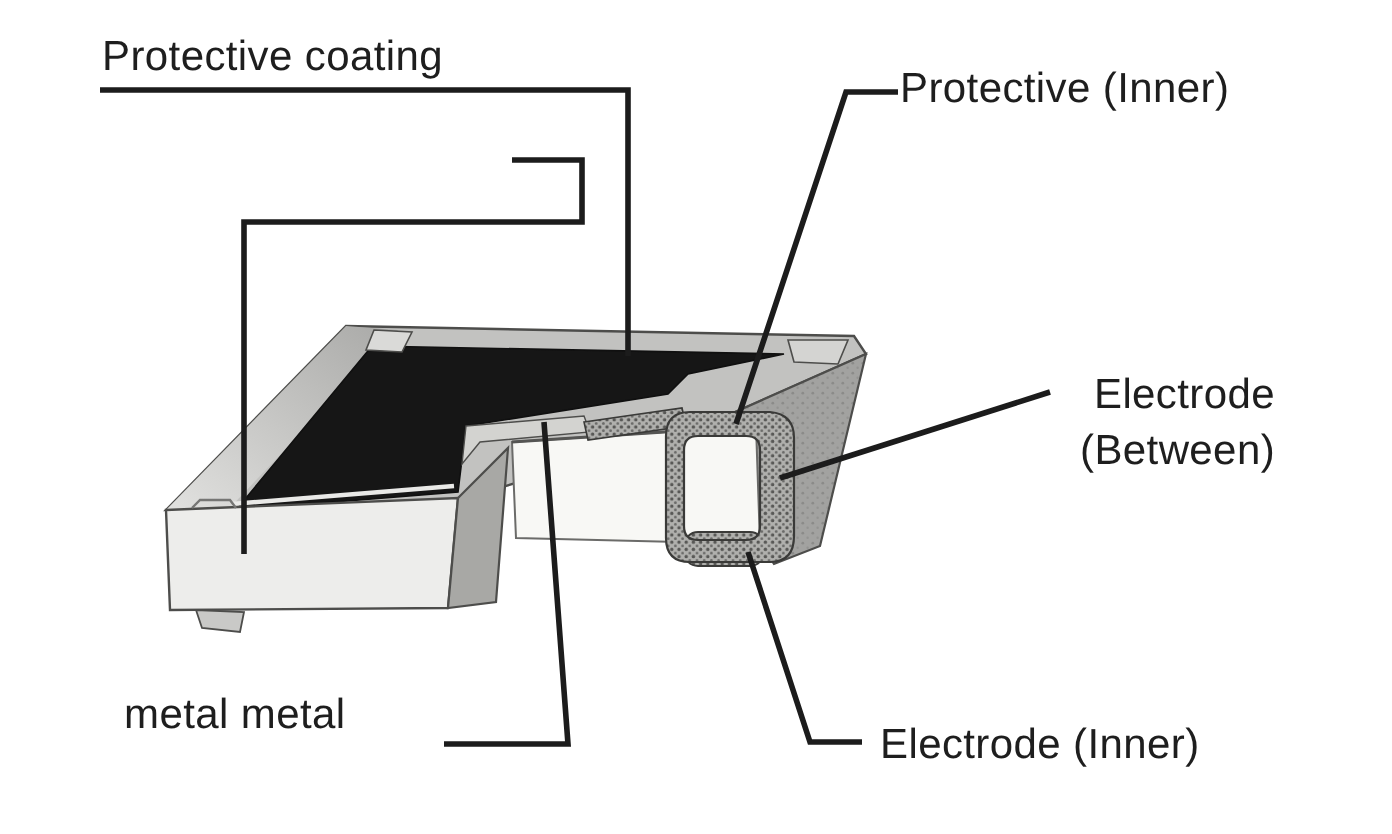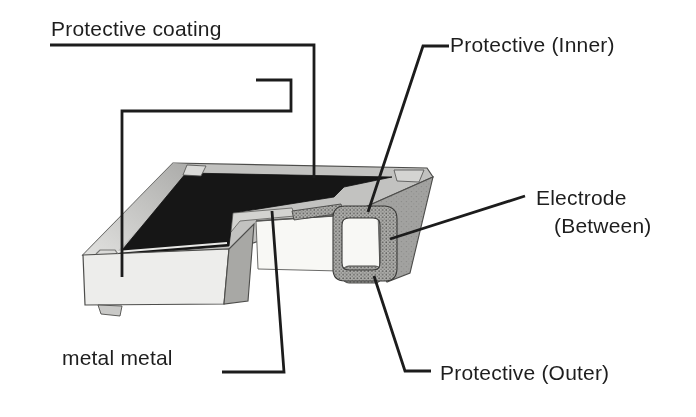--- a/index.html
+++ b/index.html
@@ -25,22 +25,23 @@
     position: absolute;
     color: #1e1e1e;
     font-size: 21px;
     line-height: 28px;
     letter-spacing: 0.2px;
     white-space: nowrap;
     user-select: none;
   }
   .label .l2 {
     display: block;
+    text-align: right;
   }
-  .indent-sm { margin-left: 18px; }
+  .indent-sm { margin-left: 4px; }
 </style>
 </head>
 <body>
 
 <div class="canvas">
 
   <svg class="diagram-svg" width="696" height="417" viewBox="0 0 696 417">
     <defs>
       <pattern id="stip" width="3.6" height="3.6" patternUnits="userSpaceOnUse">
         <rect width="3.6" height="3.6" fill="#b0b0ad"></rect>
@@ -102,19 +103,19 @@
   <div class="label" style="left:51px; top:15px;">Protective coating</div>
 
 
   <div class="label" style="left:450px; top:31px;">Protective (Inner)</div>
 
   <div class="label" style="left:536px; top:184px;">
     <span class="l2">Electrode</span>
     <span class="l2 indent-sm">(Between)</span>
   </div>
 
-  <div class="label" style="left:440px; top:359px;">Protective (Outer)</div>
+  <div class="label" style="left:440px; top:359px;">Electrode (Inner)</div>
 
   <div class="label" style="left:62px; top:344px;">
     <span class="l2">metal metal</span>
   </div>
 
 </div>
 
 </body></html>

